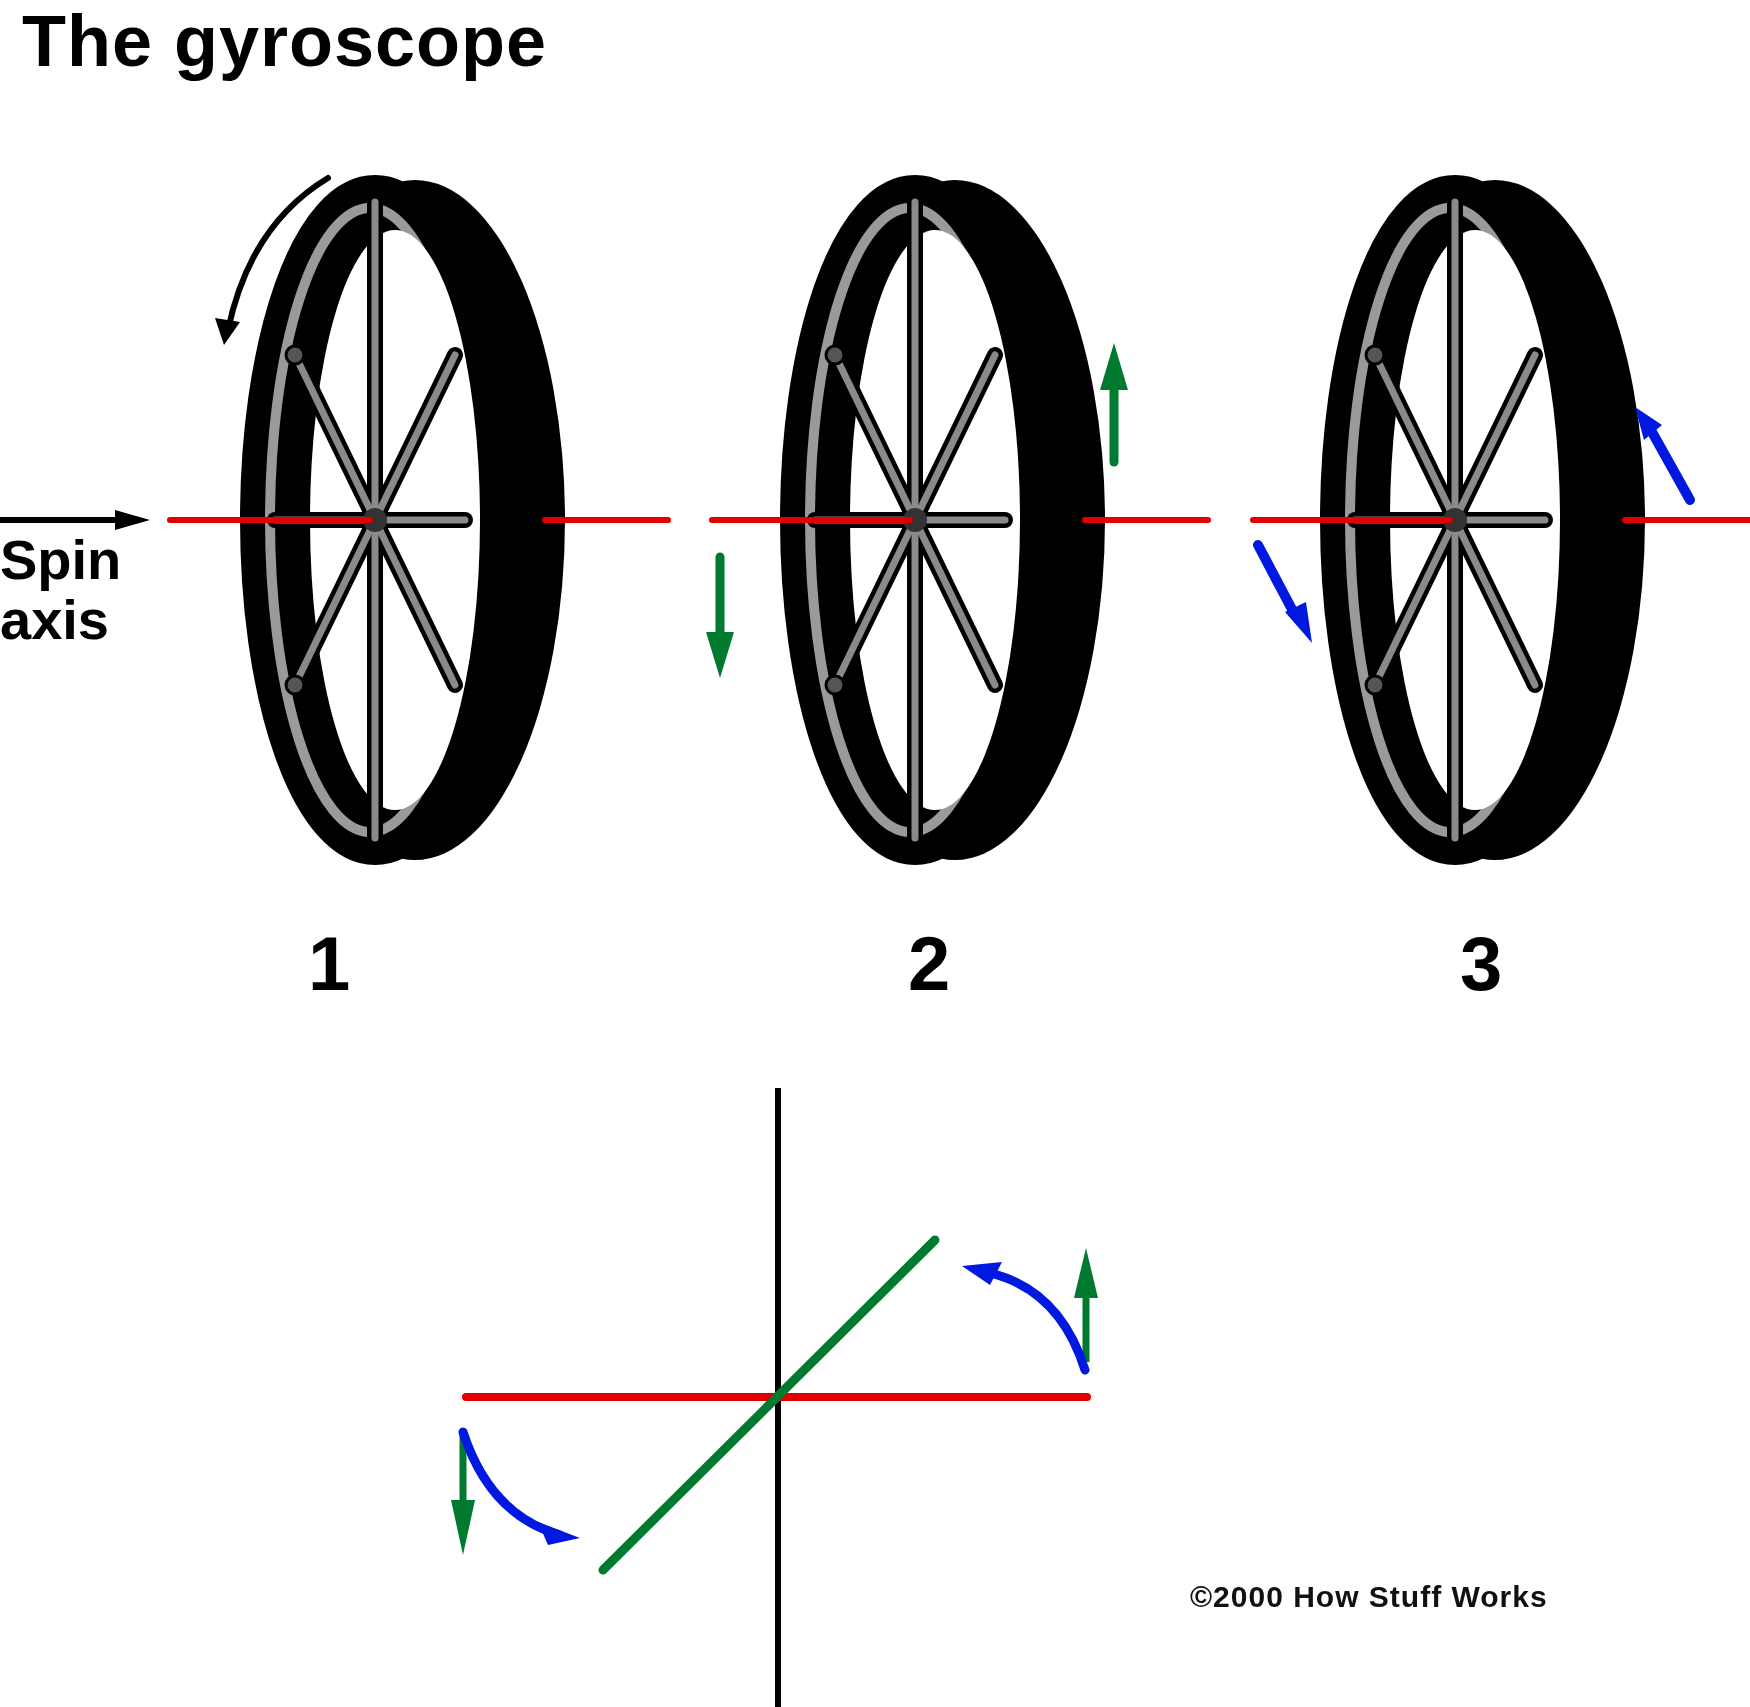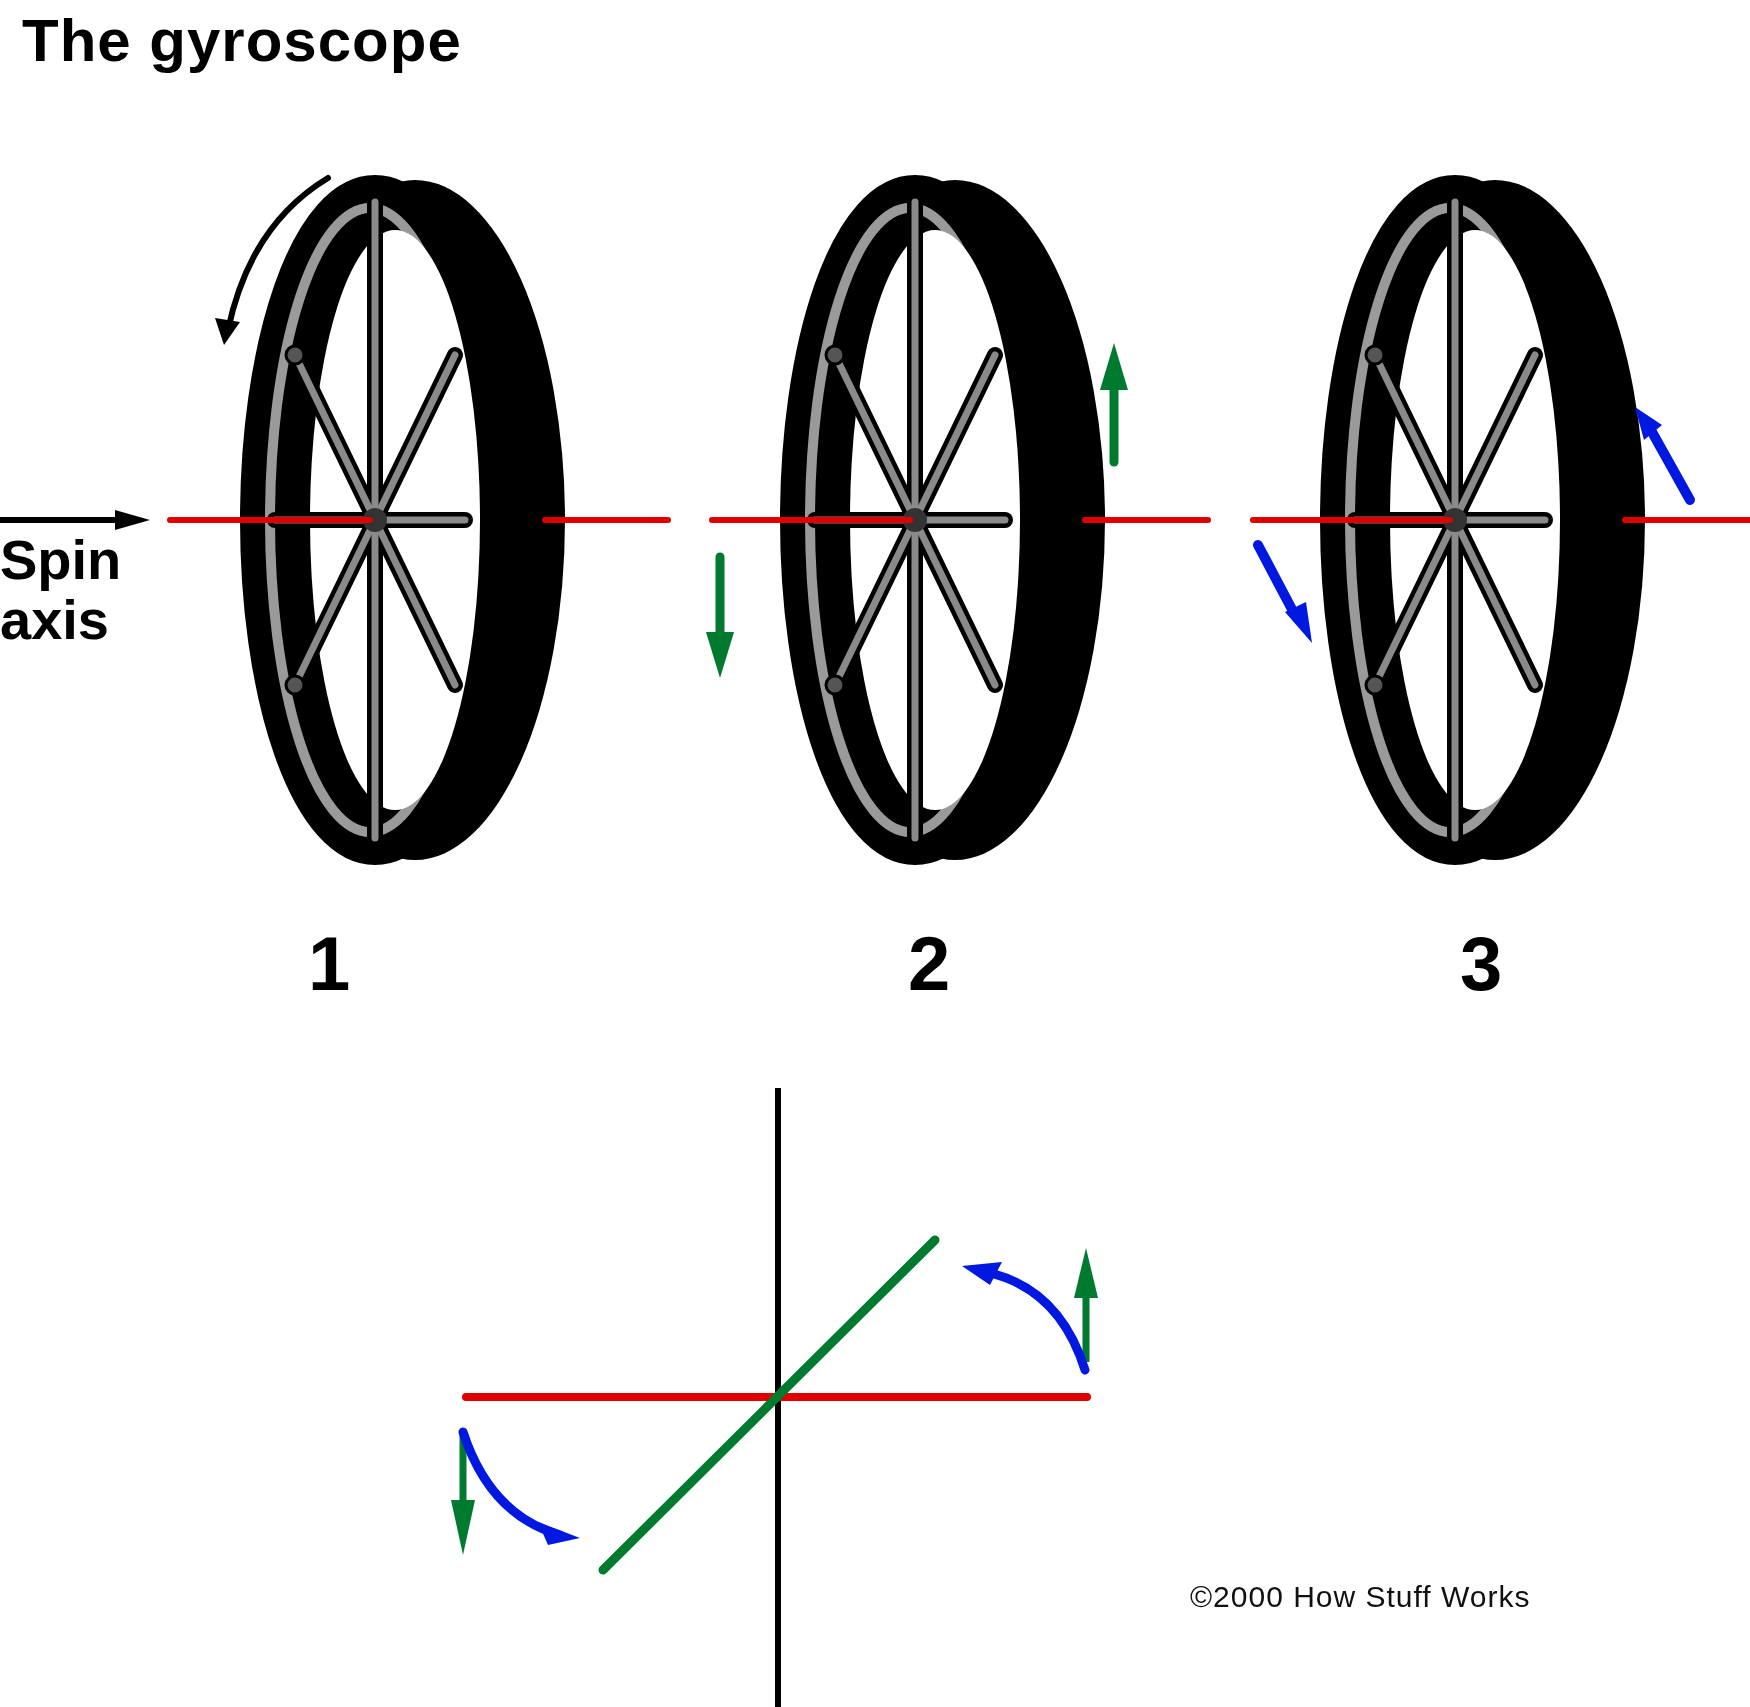--- a/index.html
+++ b/index.html
@@ -1,23 +1,23 @@
 <!DOCTYPE html>
 <html><head>
   <meta charset="utf-8">
   <style>
     html, body { margin: 0; padding: 0; background: #ffffff; }
     body { width: 1750px; height: 1707px; position: relative; overflow: hidden;
            font-family: "Liberation Sans", sans-serif; }
-    .title { position: absolute; left: 22px; top: 10px; font-weight: 900; font-size: 60px;
+    .title { position: absolute; left: 22px; top: 10px; font-weight: 900; font-size: 72px;
              line-height: 62px; color: #000; letter-spacing: 1px; }
     .spin-label { position: absolute; left: 0px; top: 530px; font-weight: 700; font-size: 56px;
              line-height: 60px; color: #000; }
     .num { position: absolute; top: 920px; font-weight: 900; font-size: 76px; color: #000; }
-    .copyright { position: absolute; left: 1190px; top: 1580px; font-weight: 400; font-size: 30px;
+    .copyright { position: absolute; left: 1190px; top: 1580px; font-weight: 700; font-size: 30px;
              color: #111; letter-spacing: 1px; }
     svg.main { position: absolute; left: 0; top: 0; }
   </style>
 </head>
 <body>
 
 <div class="title">
   <div>The gyroscope</div>
 </div>
 

